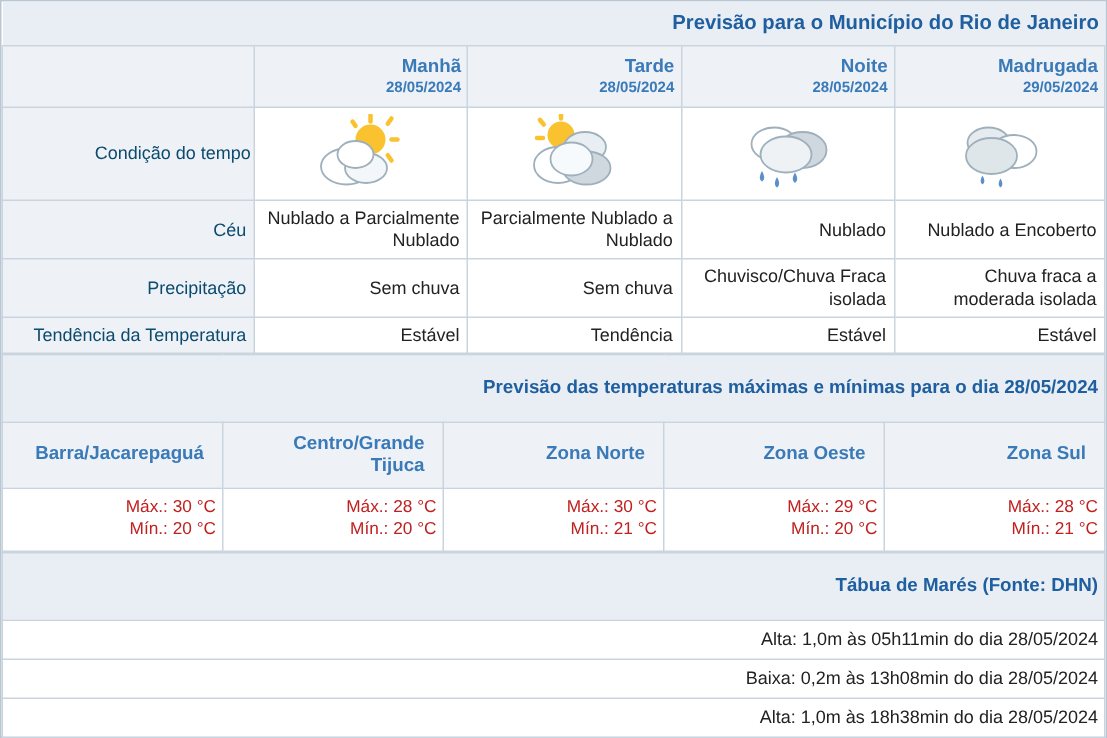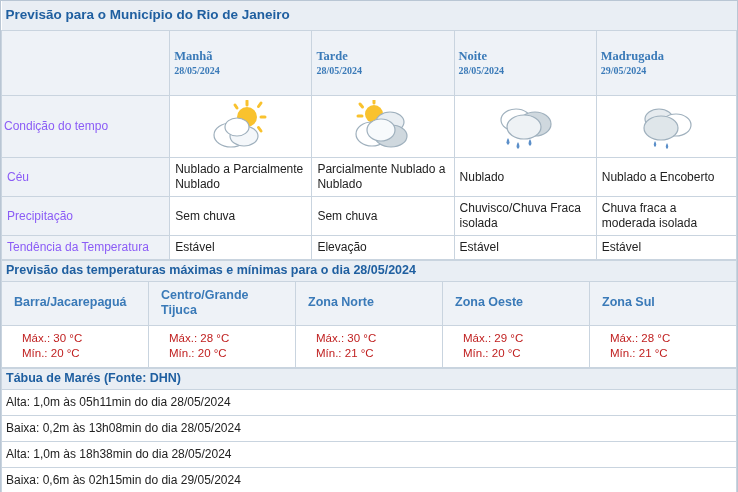--- a/index.html
+++ b/index.html
@@ -21,52 +21,51 @@
     background: #fff;
   }
   table.grid {
     width: 100%;
     border-collapse: collapse;
     table-layout: fixed;
   }
   td, th {
     border: 1px solid #c9d4df;
     padding: 4px 5px;
-    text-align: left;
+    text-align: right;
     vertical-align: middle;
     font-weight: normal;
     line-height: 1.25;
   }
   .title-bar td {
     background: #e9eef4;
     color: #1f5fa0;
     font-weight: bold;
     font-size: 13.5px;
     padding: 6px 4px;
     border-left: none;
     border-right: none;
     border-top: none;
   }
   .period-head td {
     background: #eef2f7;
     color: #3a7ab8;
     font-weight: bold;
     font-size: 12.5px;
-    padding: 18px 4px;
-    font-family: Liberation Serif, serif;
+    padding: 6px 4px;
   }
   .period-head .date {
     display: block;
     font-weight: bold;
     font-size: 10px;
   }
   .rowlabel {
     background: #eef2f7;
-    color: #8b5cf6;
-    text-align: left;
+    color: #0c4a6e;
+    text-align: right;
     font-size: 12px;
     width: 168px;
   }
   .cell {
     background: #ffffff;
     font-size: 12px;
   }
   .icon-row td {
     height: 62px;
     padding: 2px;
@@ -75,35 +74,35 @@
     display: flex;
     align-items: center;
     justify-content: center;
     height: 56px;
   }
   .section-title td {
     background: #e9eef4;
     color: #1f5fa0;
     font-weight: bold;
     font-size: 12.5px;
-    padding: 2px 4px;
+    padding: 14px 4px;
   }
   .zone-head td {
     background: #eef2f7;
     color: #3a7ab8;
     font-weight: bold;
     font-size: 12.5px;
     padding: 6px 12px;
   }
   .zone-val td {
     background: #fff;
     color: #c02020;
     font-size: 11.5px;
     line-height: 1.35;
-    padding: 5px 20px;
+    padding: 5px 4px;
   }
   .tide-row td {
     background: #fff;
     font-size: 12px;
     padding: 5px 4px;
     margin-top: 11px;
   }
 </style>
 </head>
 <body>
@@ -229,21 +228,21 @@
       <td class="cell">Sem chuva</td>
       <td class="cell">Sem chuva</td>
       <td class="cell">Chuvisco/Chuva Fraca isolada</td>
       <td class="cell">Chuva fraca a moderada isolada</td>
     </tr>
 
 
     <tr>
       <td class="rowlabel">Tendência da Temperatura</td>
       <td class="cell">Estável</td>
-      <td class="cell">Elevação</td>
+      <td class="cell">Tendência</td>
       <td class="cell">Estável</td>
       <td class="cell">Estável</td>
     </tr>
   </tbody>
     </table>
 
   <table class="grid">
     <colgroup>
       <col style="width:20%">
         <col style="width:20%">

